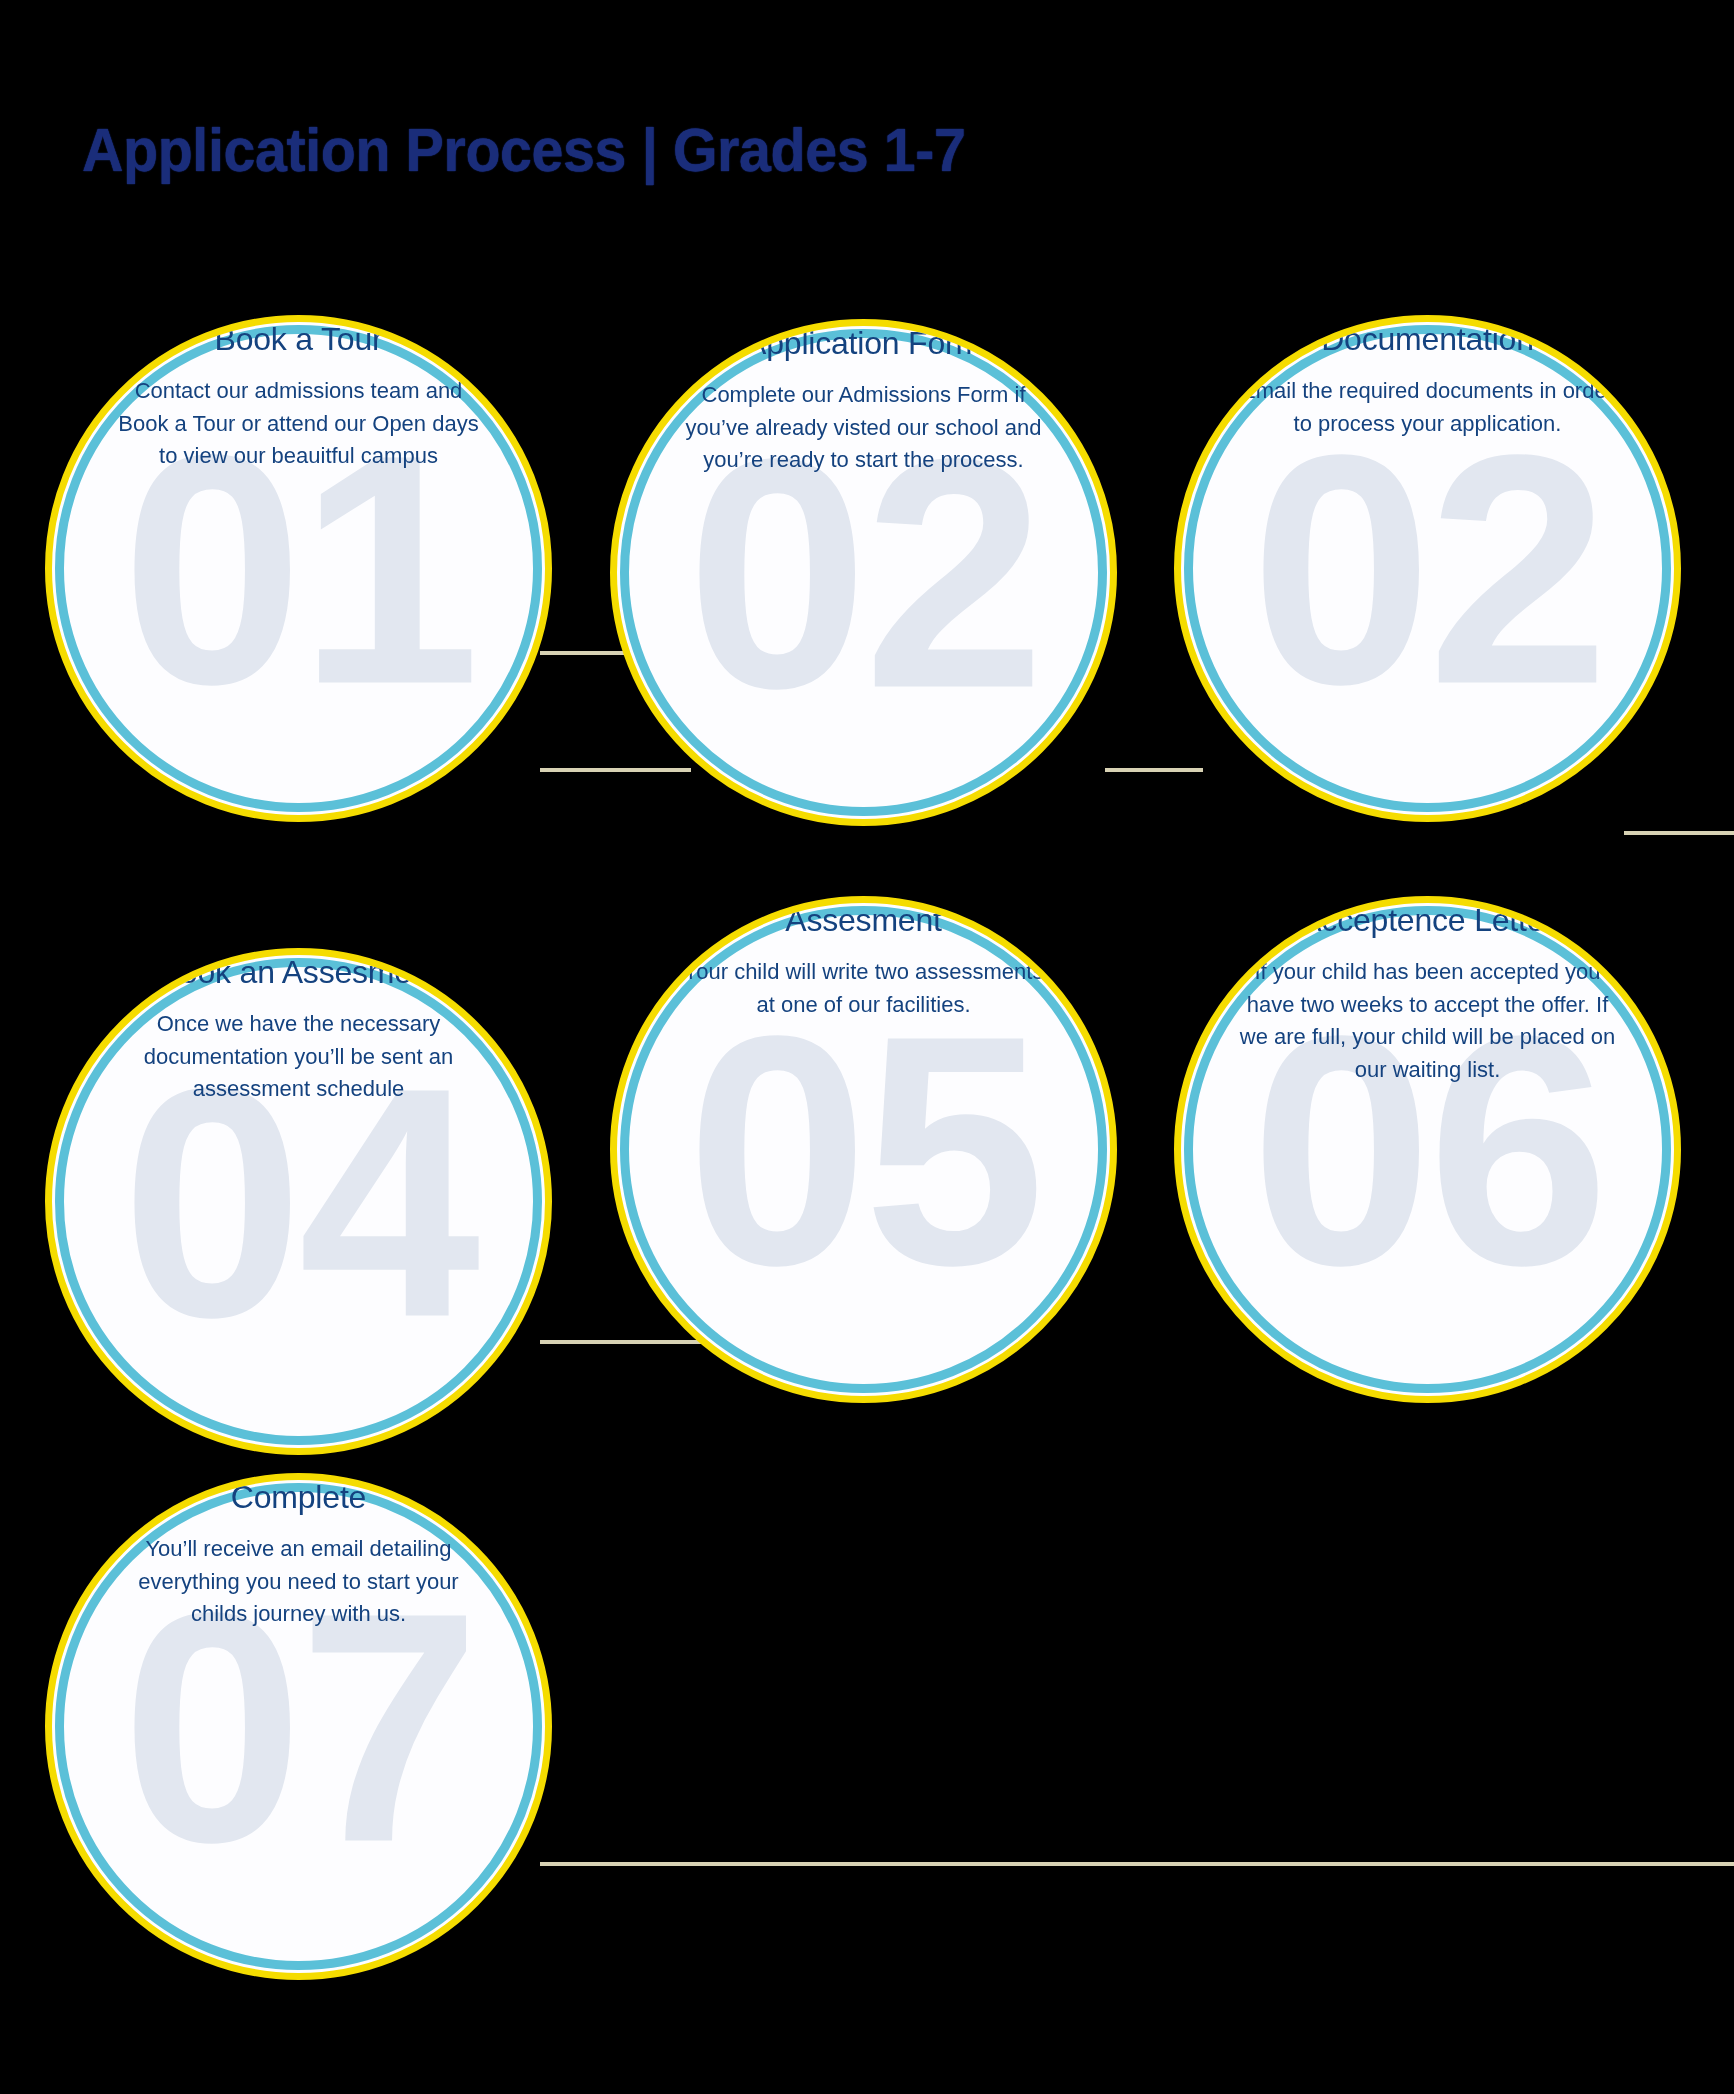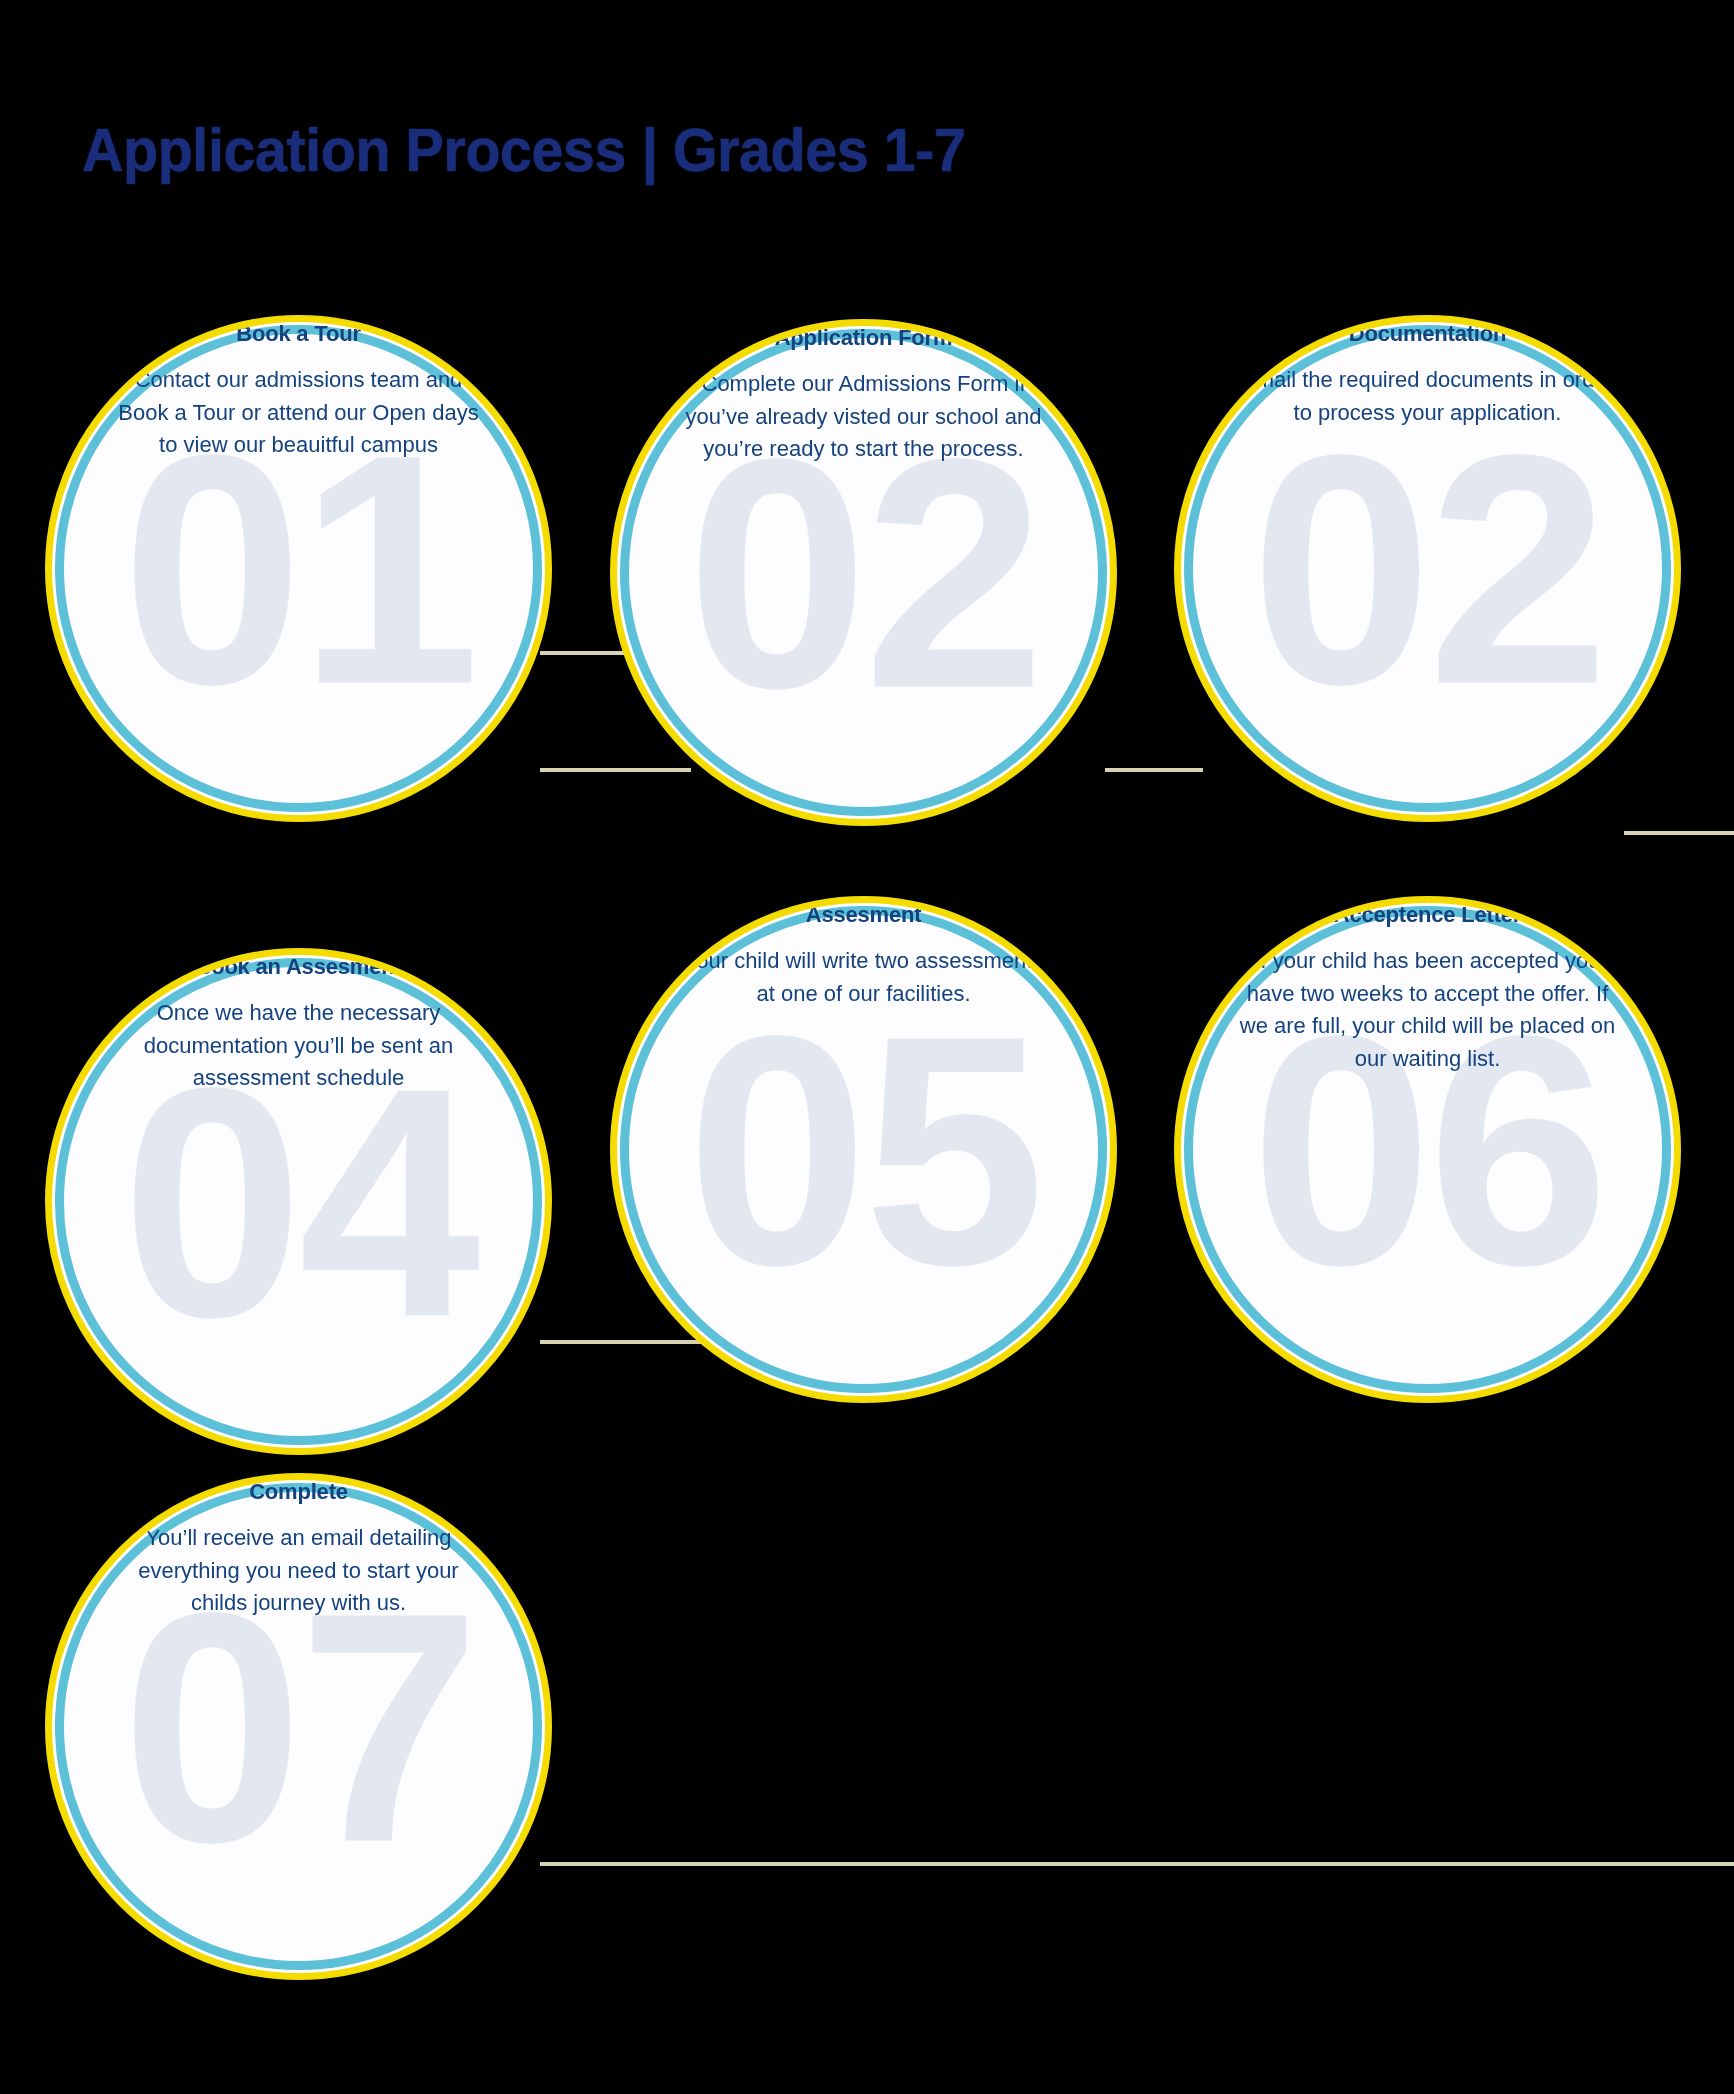--- a/index.html
+++ b/index.html
@@ -94,22 +94,22 @@
   }
 
   .step-content {
     position: relative;
     z-index: 2;
     width: 376px;
     text-align: center;
   }
 
   .step-title {
-    font-size: 22px;
-    font-weight: 700;
+    font-size: 32px;
+    font-weight: 400;
     color: #14427f;
     margin: 0 0 18px 0;
     line-height: 1.1;
     letter-spacing: -0.2px;
   }
   .step-desc {
     font-size: 22px;
     font-weight: 400;
     color: #14427f;
     line-height: 1.48;

